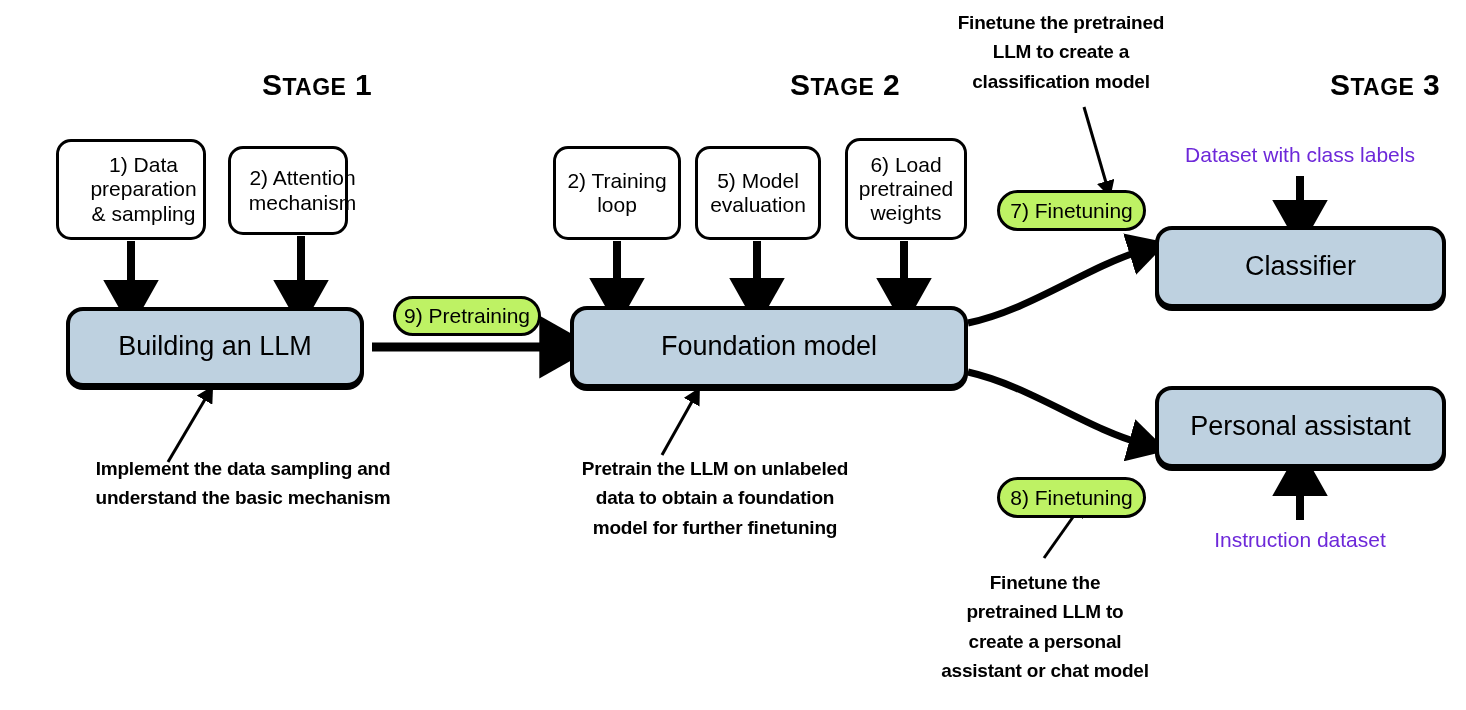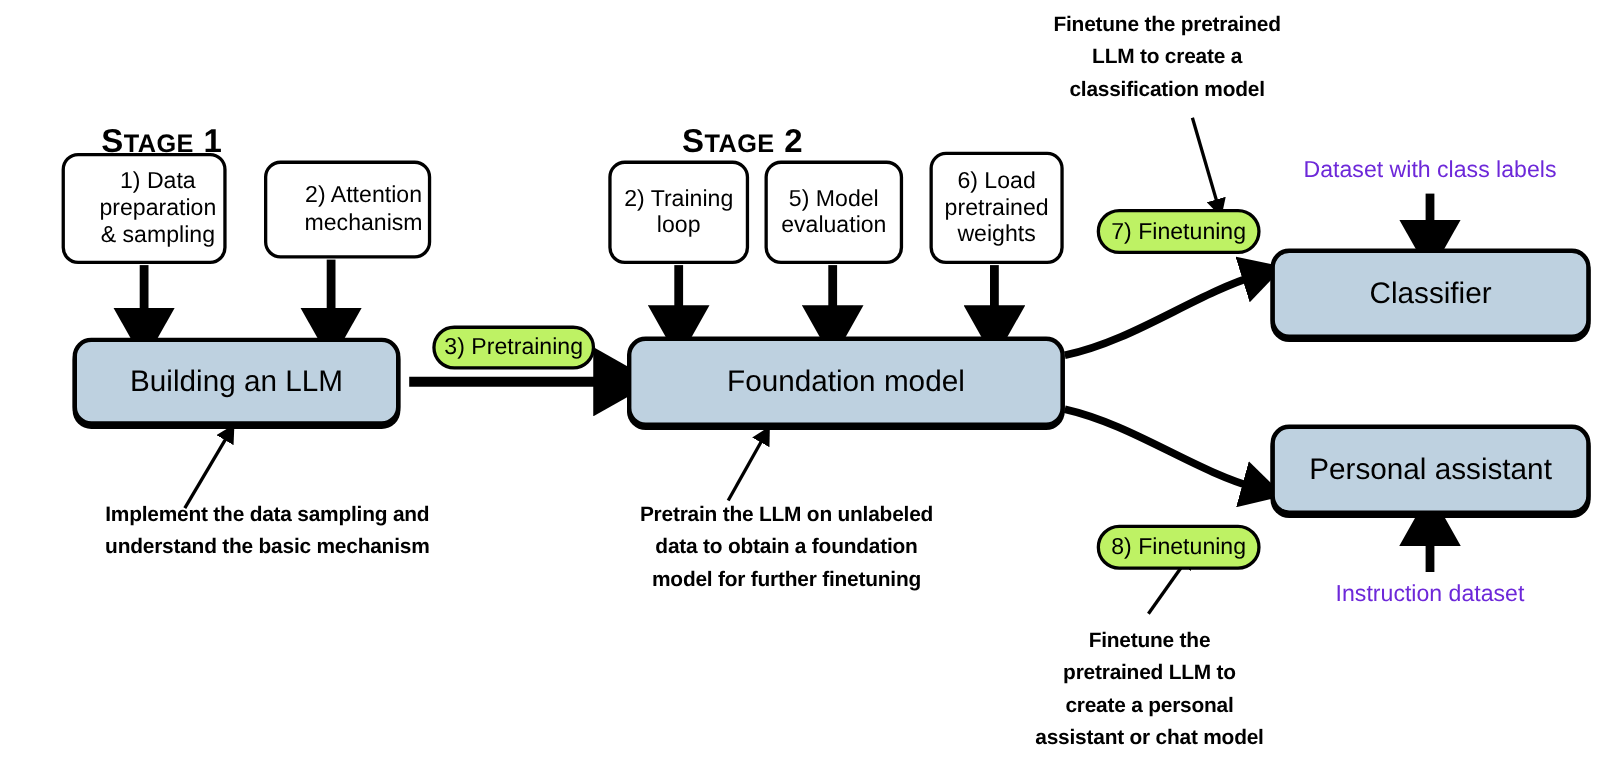--- a/index.html
+++ b/index.html
@@ -22,22 +22,21 @@
     pointer-events:none;
   }
 
   
   .stage-title{
     position:absolute;
     font-weight:bold;
     color:#000;
     white-space:nowrap;
     letter-spacing:.4px;
-    text-align:left;
-    margin-top:44px;
+    text-align:right;
   }
   .stage-title .big{font-size:30px;}
   .stage-title .sc{font-size:23px;}
 
   
   .node{
     position:absolute;
     box-sizing:border-box;
     display:flex;
     align-items:center;
@@ -140,39 +139,42 @@
   </svg>
 
   <div class="stage-title" style="left:92px;top:68px;width:280px;">
     <span class="big">S</span><span class="sc">TAGE</span><span class="big"> 1</span>
   </div>
 
   <div class="stage-title" style="left:620px;top:68px;width:280px;">
     <span class="big">S</span><span class="sc">TAGE</span><span class="big"> 2</span>
   </div>
 
+  <div class="stage-title" style="left:1160px;top:68px;width:280px;">
+    <span class="big">S</span><span class="sc">TAGE</span><span class="big"> 3</span>
+  </div>
 
   <div class="node small" style="left:56px;top:139px;width:150px;height:101px;white-space:pre-line;padding-left:29px;">1) Data
 preparation
 &amp; sampling</div>
 
-  <div class="node small" style="left:240px;top:146px;width:152px;height:89px;white-space:pre-line;padding-left:33px;">2) Attention
+  <div class="node small" style="left:228px;top:146px;width:120px;height:89px;white-space:pre-line;padding-left:33px;">2) Attention
 mechanism</div>
 
   <div class="node small" style="left:553px;top:146px;width:128px;height:94px;white-space:pre-line;">2) Training
 loop</div>
 
   <div class="node small" style="left:695px;top:146px;width:126px;height:94px;white-space:pre-line;">5) Model
 evaluation</div>
 
   <div class="node small" style="left:845px;top:138px;width:122px;height:102px;white-space:pre-line;">6) Load
 pretrained
 weights</div>
 
-  <div class="pill" style="left:393px;top:296px;width:148px;height:40px;">3) Pretraining</div>
+  <div class="pill" style="left:393px;top:296px;width:148px;height:40px;">9) Pretraining</div>
 
   <div class="pill" style="left:997px;top:190px;width:149px;height:41px;">7) Finetuning</div>
 
   <div class="pill" style="left:997px;top:437px;width:149px;height:41px;margin-top:40px;">8) Finetuning</div>
 
   <div class="node blue" style="left:66px;top:307px;width:298px;height:80px;">Building an LLM</div>
 
   <div class="node blue" style="left:570px;top:306px;width:398px;height:82px;">Foundation model</div>
 
   <div class="node blue" style="left:1155px;top:226px;width:291px;height:82px;">Classifier</div>

